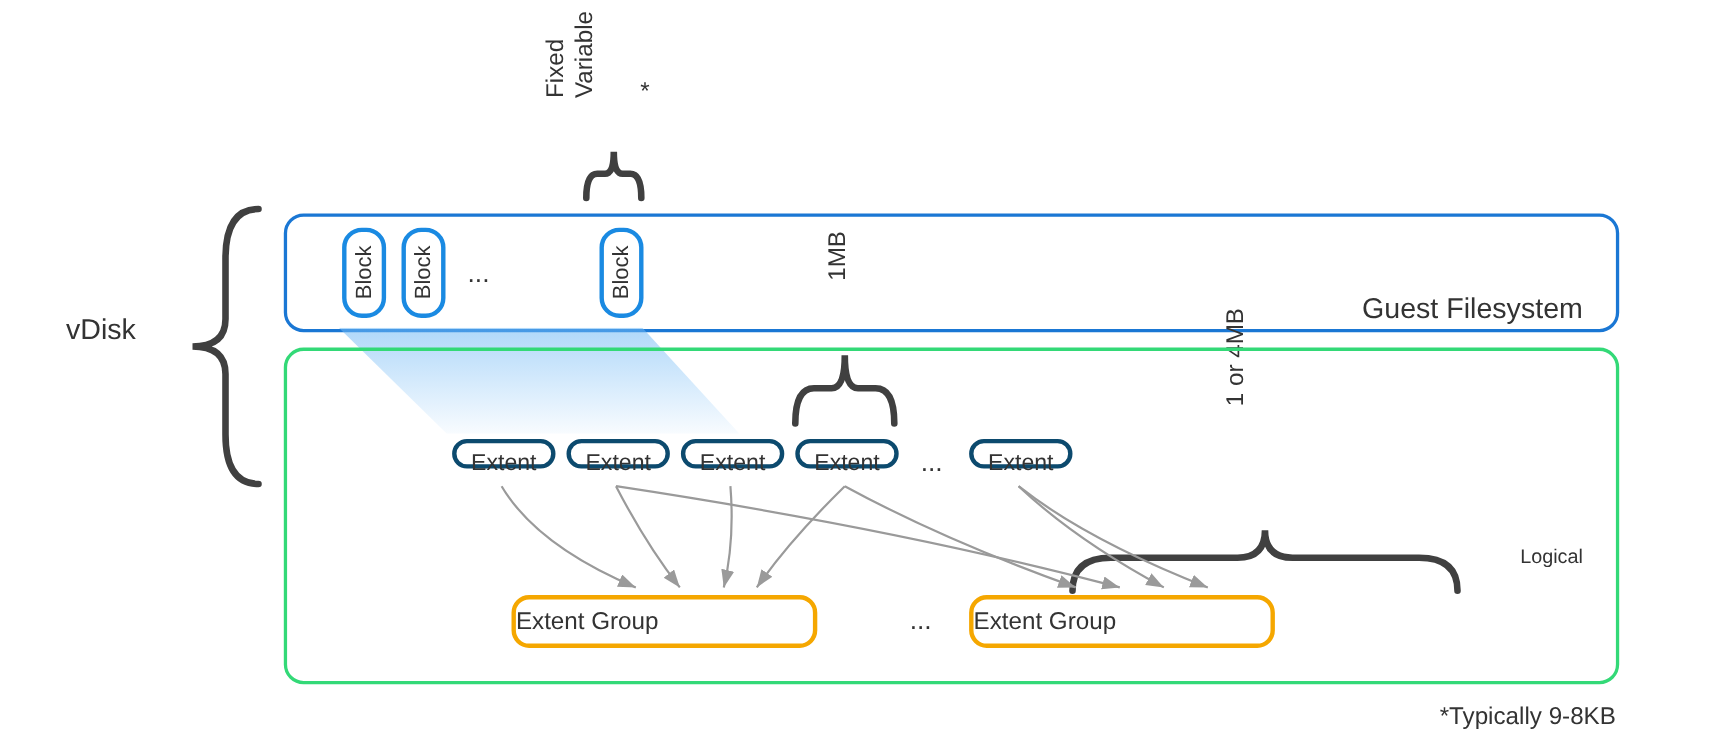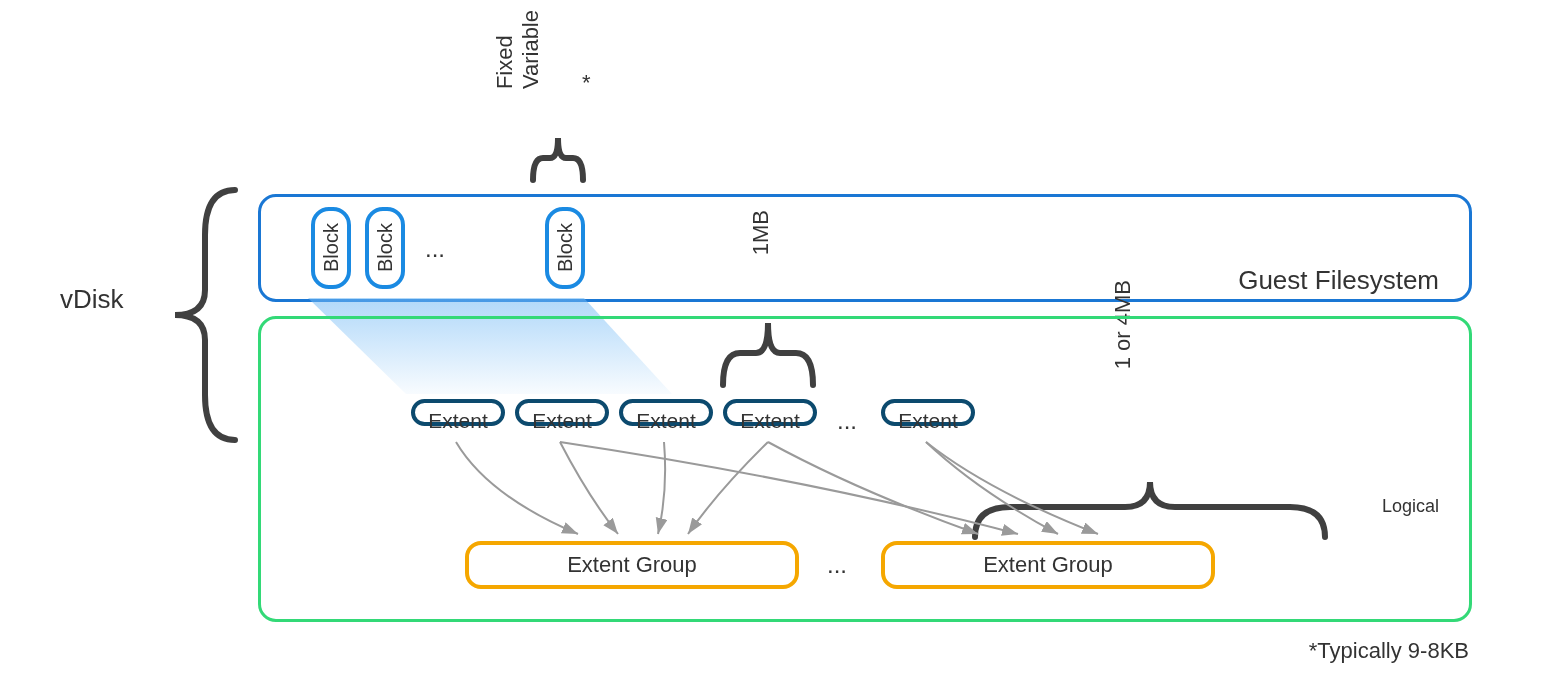--- a/index.html
+++ b/index.html
@@ -145,26 +145,26 @@
   .oneor4-label {
     position: absolute;
     left: 1110px;
     top: 280px;
     writing-mode: vertical-rl;
     transform: rotate(180deg);
     font-size: 22px;
   }
   .extgroup {
     position: absolute;
-    width: 334px;
+    width: 278px;
     height: 48px;
     border: 4px solid #f5a700;
     border-radius: 16px;
     top: 222px;
-    text-align: center;
+    text-align: left;
     line-height: 40px;
     font-size: 22px;
     background: #fff;
   }
   .eg1 { left: 204px; }
   .eg-dots { position: absolute; left: 566px; top: 232px; font-size: 24px; }
   .eg2 { left: 620px; }
   .footnote {
     position: absolute;
     right: 90px;

